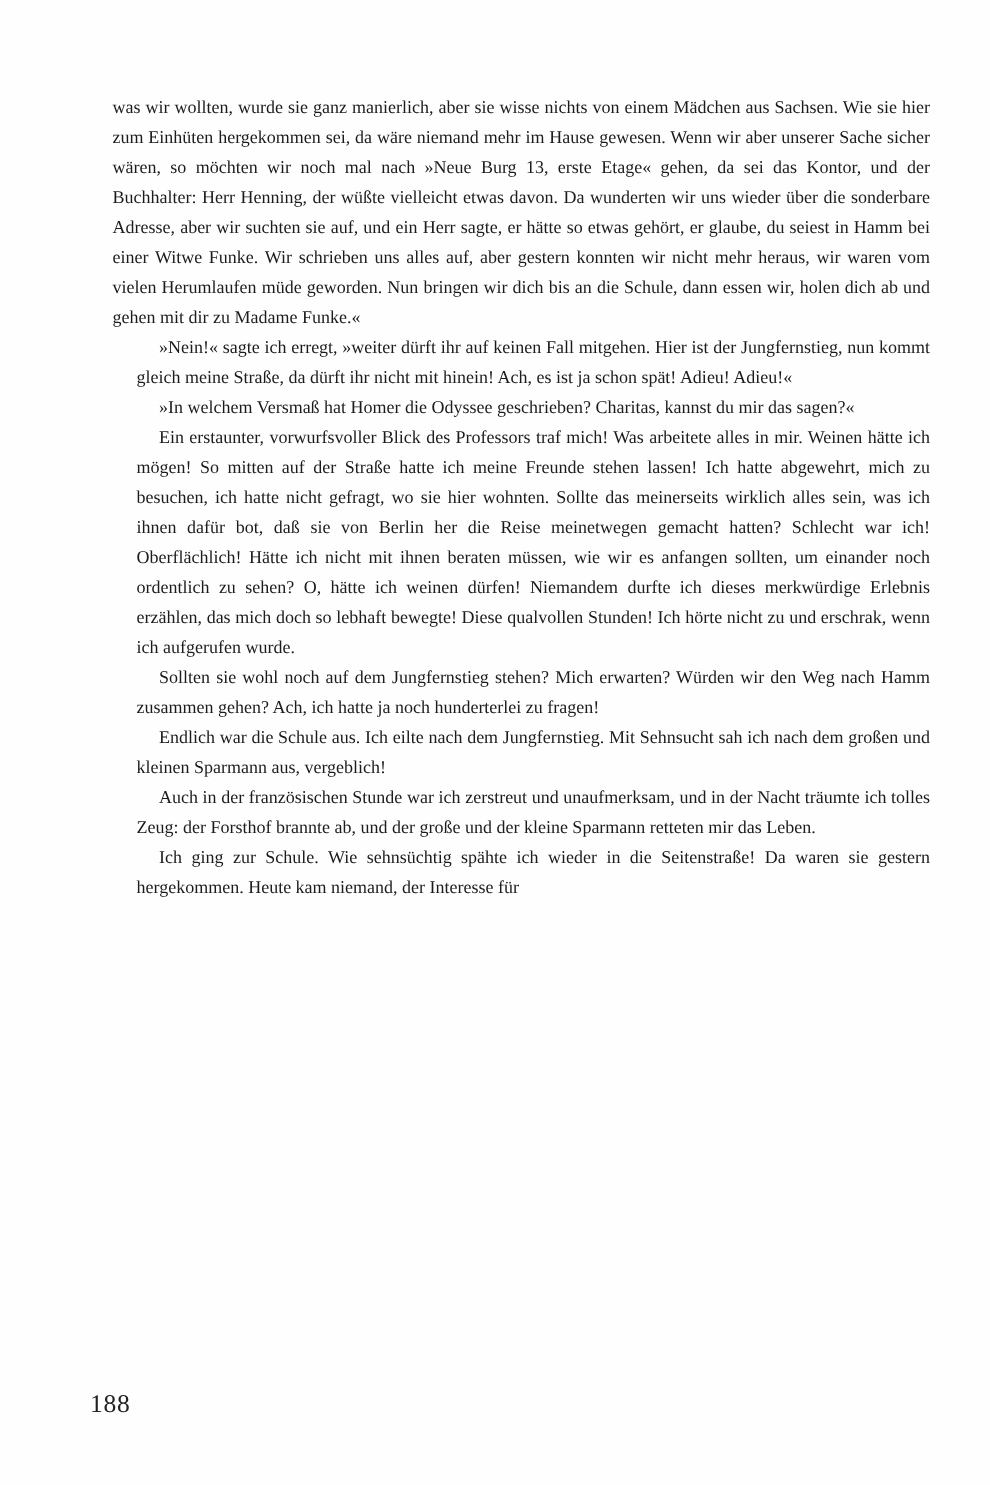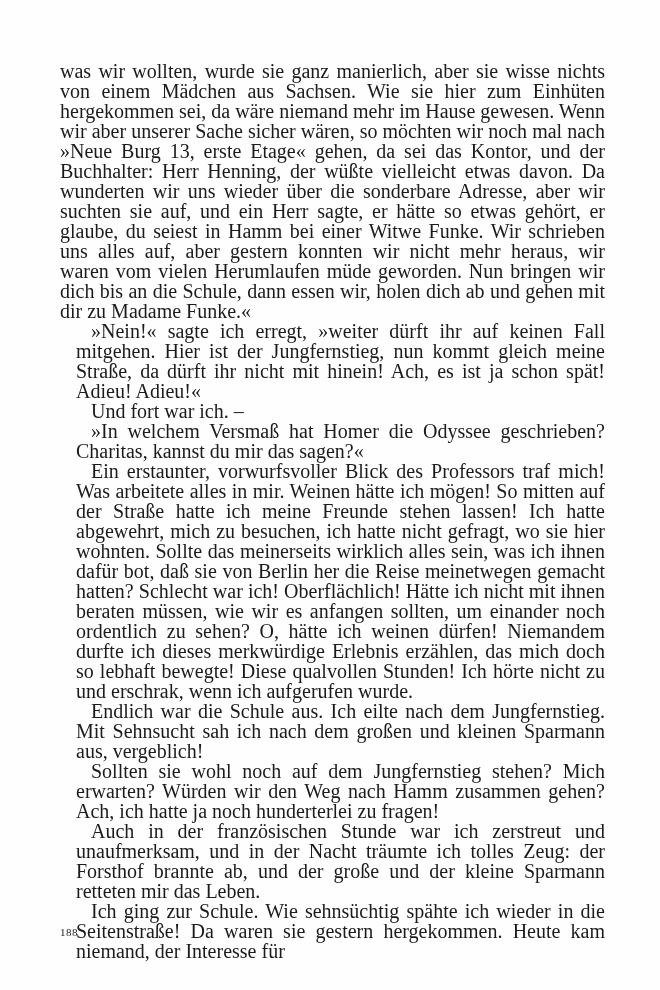--- a/index.html
+++ b/index.html
@@ -16,58 +16,57 @@
     color: #1b1b1b;
   }
   .page {
     position: absolute;
     left: 0; top: 0;
     width: 660px; height: 990px;
     background: #fefefe;
   }
   .text-block {
     position: absolute;
-    left: 60px;
+    left: 75px;
     top: 61px;
     width: 545px;
-    font-size: 20px;
+    font-size: 12px;
     line-height: 20px;
     text-align: justify;
     hyphens: auto;
     -webkit-hyphens: auto;
   }
   .text-block p {
     margin: 0;
     padding: 0;
   }
   .text-block p.indent {
     text-indent: 15px;
     margin-left: 16px;
   }
   .page-number {
     position: absolute;
     left: 60px;
     top: 926px;
-    font-size: 11px;
+    font-size: 17px;
     letter-spacing: 0.5px;
     color: #222222;
   }
 </style>
 </head>
 <body>
 
 <div class="page">
 
   <div class="text-block">
     <p>was wir wollten, wurde sie ganz manierlich, aber sie wisse nichts von einem Mädchen aus Sachsen. Wie sie hier zum Einhüten hergekommen sei, da wäre niemand mehr im Hause gewesen. Wenn wir aber unserer Sache sicher wären, so möchten wir noch mal nach »Neue Burg 13, erste Etage« gehen, da sei das Kontor, und der Buchhalter: Herr Henning, der wüßte vielleicht etwas davon. Da wunderten wir uns wieder über die sonderbare Adresse, aber wir suchten sie auf, und ein Herr sagte, er hätte so etwas gehört, er glaube, du seiest in Hamm bei einer Witwe Funke. Wir schrieben uns alles auf, aber gestern konnten wir nicht mehr heraus, wir waren vom vielen Herumlaufen müde geworden. Nun bringen wir dich bis an die Schule, dann essen wir, holen dich ab und gehen mit dir zu Madame Funke.«</p>
     <p class="indent">»Nein!« sagte ich erregt, »weiter dürft ihr auf keinen Fall mitgehen. Hier ist der Jungfernstieg, nun kommt gleich meine Straße, da dürft ihr nicht mit hinein! Ach, es ist ja schon spät! Adieu! Adieu!«</p>
-    <p class="indent">Und fort war ich. –</p>
     <p class="indent">»In welchem Versmaß hat Homer die Odyssee geschrieben? Charitas, kannst du mir das sagen?«</p>
     <p class="indent">Ein erstaunter, vorwurfsvoller Blick des Professors traf mich! Was arbeitete alles in mir. Weinen hätte ich mögen! So mitten auf der Straße hatte ich meine Freunde stehen lassen! Ich hatte abgewehrt, mich zu besuchen, ich hatte nicht gefragt, wo sie hier wohnten. Sollte das meinerseits wirklich alles sein, was ich ihnen dafür bot, daß sie von Berlin her die Reise meinetwegen gemacht hatten? Schlecht war ich! Oberflächlich! Hätte ich nicht mit ihnen beraten müssen, wie wir es anfangen sollten, um einander noch ordentlich zu sehen? O, hätte ich weinen dürfen! Niemandem durfte ich dieses merkwürdige Erlebnis erzählen, das mich doch so lebhaft bewegte! Diese qualvollen Stunden! Ich hörte nicht zu und erschrak, wenn ich aufgerufen wurde.</p>
+    <p class="indent">Sollten sie wohl noch auf dem Jungfernstieg stehen? Mich erwarten? Würden wir den Weg nach Hamm zusammen gehen? Ach, ich hatte ja noch hunderterlei zu fragen!</p>
     <p class="indent">Endlich war die Schule aus. Ich eilte nach dem Jungfernstieg. Mit Sehnsucht sah ich nach dem großen und kleinen Sparmann aus, vergeblich!</p>
-    <p class="indent">Sollten sie wohl noch auf dem Jungfernstieg stehen? Mich erwarten? Würden wir den Weg nach Hamm zusammen gehen? Ach, ich hatte ja noch hunderterlei zu fragen!</p>
     <p class="indent">Auch in der französischen Stunde war ich zerstreut und unaufmerksam, und in der Nacht träumte ich tolles Zeug: der Forsthof brannte ab, und der große und der kleine Sparmann retteten mir das Leben.</p>
     <p class="indent">Ich ging zur Schule. Wie sehnsüchtig spähte ich wieder in die Seitenstraße! Da waren sie gestern hergekommen. Heute kam niemand, der Interesse für</p>
   </div>
 
   <div class="page-number">188</div>
 
 </div>
 
 </body></html>

